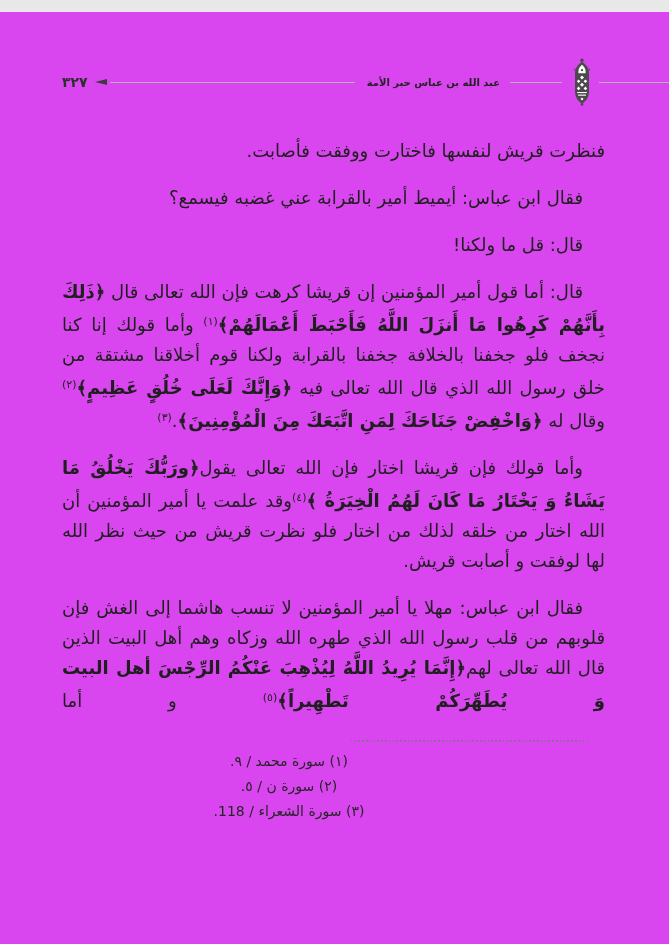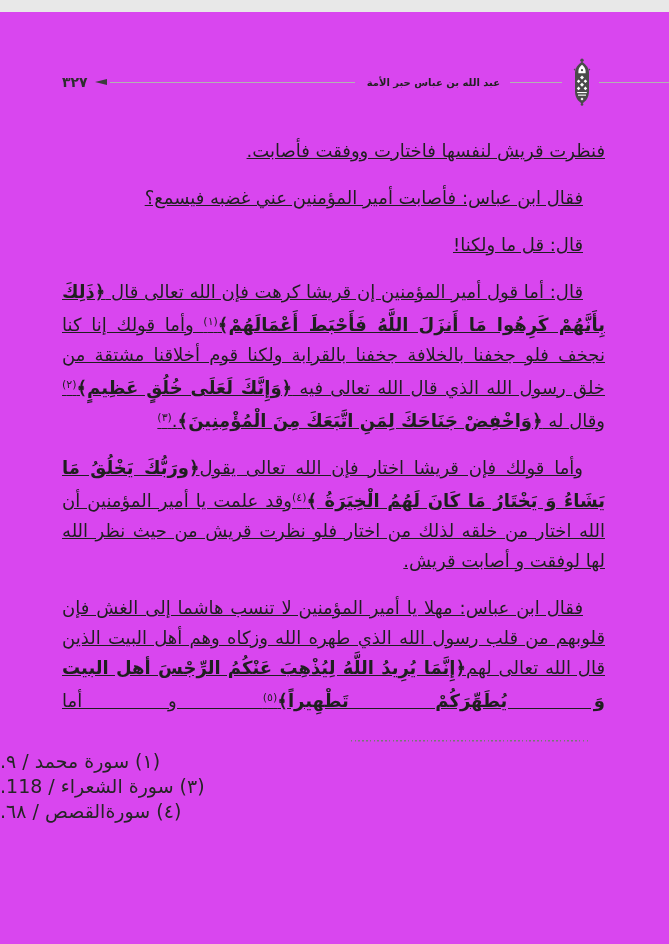--- a/index.html
+++ b/index.html
@@ -53,21 +53,20 @@
   .body-text {
     direction: rtl;
     margin: 30px 64px 0 62px;
     font-size: 18px;
     line-height: 30px;
     text-align: justify;
   }
   .body-text p {
     margin: 0 0 17px 0;
     text-indent: 22px;
-    text-decoration: underline;
   }
   .body-text p.no-indent { text-indent: 0; }
   .body-text p.last-center  { text-align-last: center; }
   .body-text p.last-justify { text-align-last: justify; }
   .seg-quran  { font-weight: bold; }
   .seg-marker {
     font-size: 11px;
     font-weight: normal;
     vertical-align: 6px;
     letter-spacing: -0.5px;
@@ -80,24 +79,24 @@
     height: 2px;
     margin-left: auto;
     margin-right: 81px;
     background-image: repeating-linear-gradient(to left, #777 0 1.5px, transparent 1.5px 3.8px);
     background-size: 100% 1.5px;
     background-repeat: no-repeat;
     background-position: top right;
   }
   .fn-list {
     direction: rtl;
-    text-align: left;
+    text-align: center;
     padding-right: 91px;
     margin-top: 7px;
-    font-size: 19px;
+    font-size: 14px;
     line-height: 25px;
     color: #252525;
   }
 </style>
 </head>
 <body>
 
 <div class="page">
 
   <header class="header">
@@ -122,29 +121,29 @@
       <rect x="5.2" y="34" width="9.6" height="1.1" fill="#ffffff"></rect>
       <rect x="6" y="36.6" width="8" height="1.1" fill="#ffffff"></rect>
       <path d="M10 39.4 L11.5 40.9 L10 42.4 L8.5 40.9 Z" fill="#ffffff"></path>
       <circle cx="10" cy="46.4" r="1.3" fill="#4a4a4a"></circle>
     </svg>
     <span class="hline grow2"></span>
   </header>
 
   <main class="body-text">
       <p class="no-indent "><span class="seg-text">فنظرت قريش لنفسها فاختارت ووفقت فأصابت.</span></p>
-      <p class=""><span class="seg-text">فقال ابن عباس: فأصابت أمير المؤمنين عني غضبه فيسمع؟</span></p>
+      <p class=""><span class="seg-text">فقال ابن عباس: أيميط أمير بالقرابة عني غضبه فيسمع؟</span></p>
       <p class=""><span class="seg-text">قال: قل ما ولكنا!</span></p>
       <p class=""><span class="seg-text">قال: أما قول أمير المؤمنين إن قريشا كرهت فإن الله تعالى قال </span><span class="seg-quran">﴿ذَلِكَ بِأَنَّهُمْ كَرِهُوا مَا أَنزَلَ اللَّهُ فَأَحْبَطَ أَعْمَالَهُمْ﴾</span><span class="seg-marker">(١)</span><span class="seg-text"> وأما قولك إنا كنا نجخف فلو جخفنا بالخلافة جخفنا بالقرابة ولكنا قوم أخلاقنا مشتقة من خلق رسول الله الذي قال الله تعالى فيه </span><span class="seg-quran">﴿وَإِنَّكَ لَعَلَى خُلُقٍ عَظِيمٍ﴾</span><span class="seg-marker">(٢)</span><span class="seg-text"> وقال له </span><span class="seg-quran">﴿وَاخْفِضْ جَنَاحَكَ لِمَنِ اتَّبَعَكَ مِنَ الْمُؤْمِنِينَ﴾</span><span class="seg-text">.</span><span class="seg-marker">(٣)</span></p>
       <p class=""><span class="seg-text">وأما قولك فإن قريشا اختار فإن الله تعالى يقول</span><span class="seg-quran">﴿ورَبُّكَ يَخْلُقُ مَا يَشَاءُ وَ يَخْتَارُ مَا كَانَ لَهُمُ الْخِيَرَةُ ﴾</span><span class="seg-marker">(٤)</span><span class="seg-text">وقد علمت يا أمير المؤمنين أن الله اختار من خلقه لذلك من اختار فلو نظرت قريش من حيث نظر الله لها لوفقت و أصابت قريش.</span></p>
       <p class="last-justify"><span class="seg-text">فقال ابن عباس: مهلا يا أمير المؤمنين لا تنسب هاشما إلى الغش فإن قلوبهم من قلب رسول الله الذي طهره الله وزكاه وهم أهل البيت الذين قال الله تعالى لهم</span><span class="seg-quran">﴿إِنَّمَا يُرِيدُ اللَّهُ لِيُذْهِبَ عَنْكُمُ الرِّجْسَ أهل البيت وَ يُطَهِّرَكُمْ تَطْهِيراً﴾</span><span class="seg-marker">(٥)</span><span class="seg-text"> و أما</span></p>
     </main>
 
   <footer class="footnotes">
     <div class="fn-rule"></div>
     <div class="fn-list">
         <div>(١) سورة محمد / ٩.</div>
+        <div>(٢) سورة ن / ٥.</div>
         <div>(٣) سورة الشعراء / 118.</div>
-        <div>(٤) سورةالقصص / ٦٨.</div>
       </div>
   </footer>
 
 </div>
 
 </body></html>

